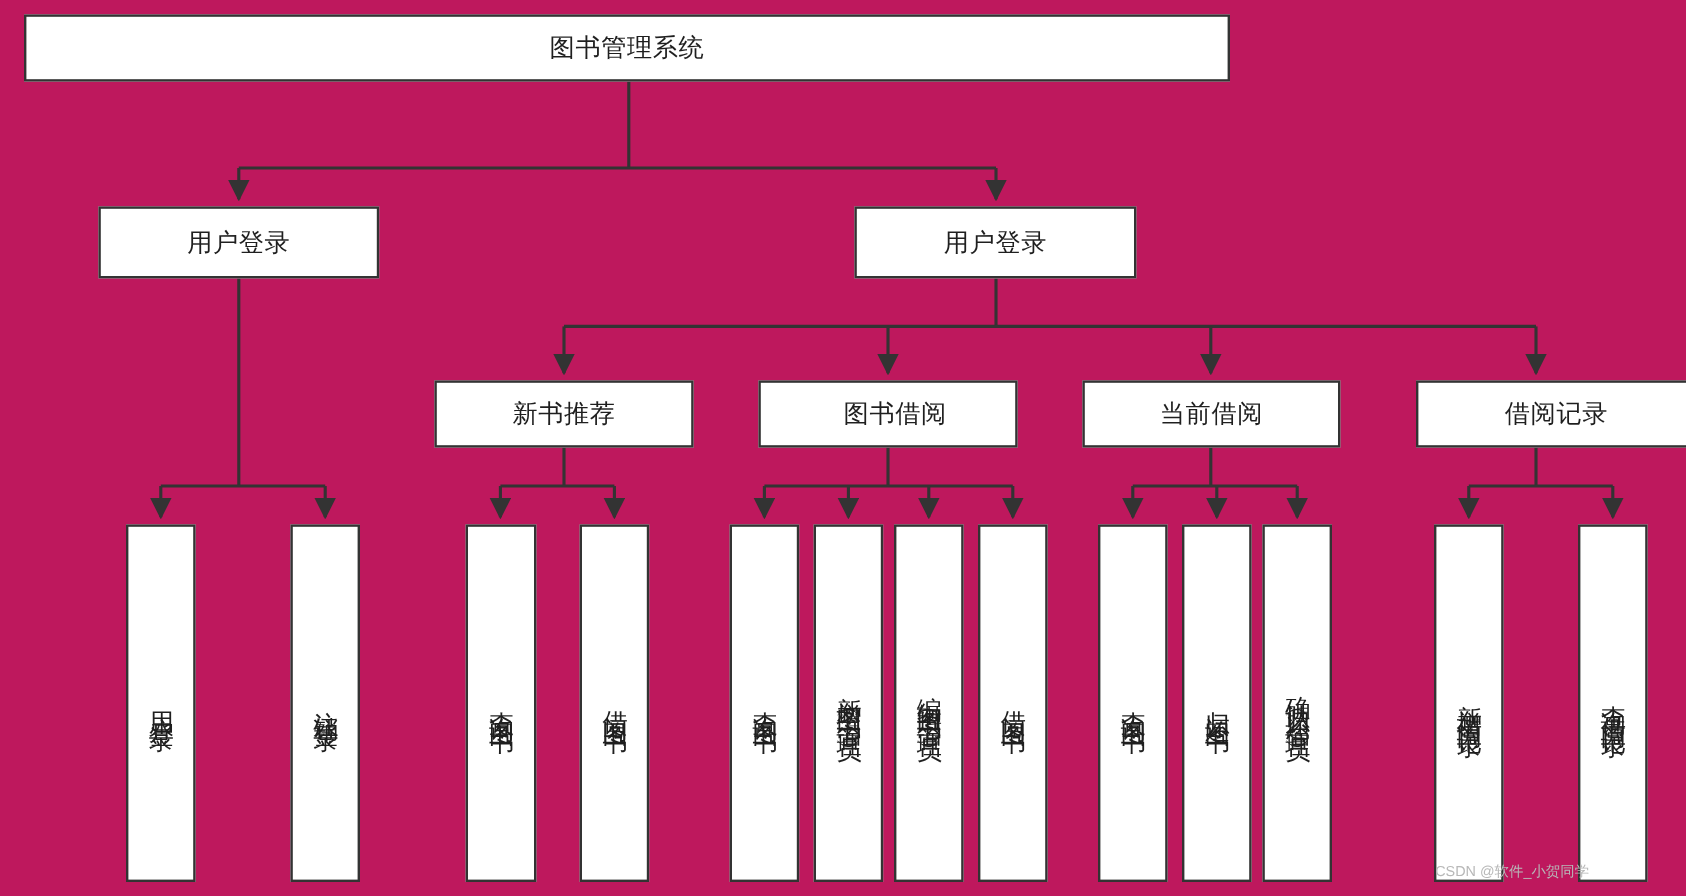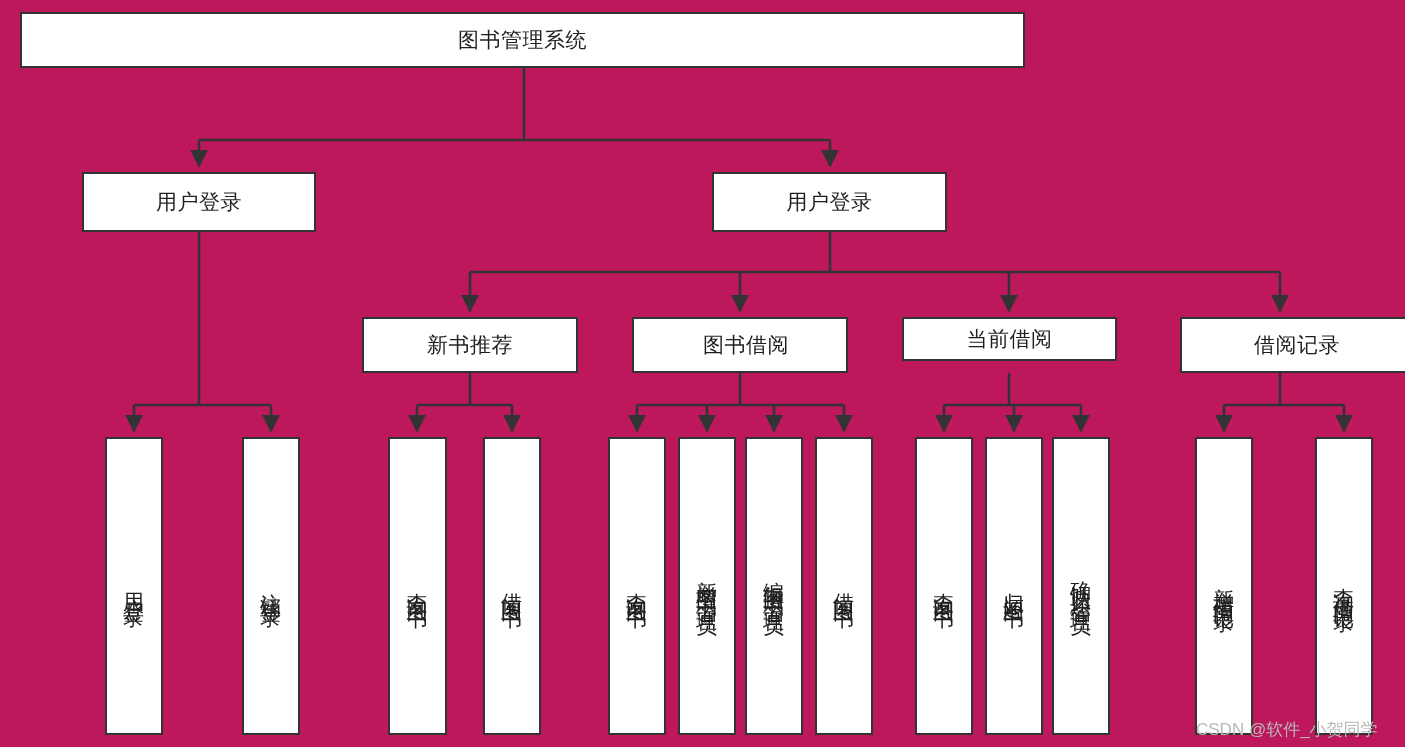--- a/index.html
+++ b/index.html
@@ -44,21 +44,21 @@
   }
   .node.v .vtext {
     writing-mode: vertical-rl;
     text-orientation: upright;
     letter-spacing: 5px;
     line-height: 1;
     white-space: nowrap;
   }
   .watermark {
     position: absolute;
-    font-size: 17px;
+    font-size: 12px;
     color: #b8b8b8;
     white-space: nowrap;
     pointer-events: none;
   }
 </style>
 </head>
 <body>
 
 <div id="canvas">
 
@@ -122,21 +122,21 @@
   <div class="node h" style="left:712px; top:172px; width:235px; height:60px;">
     <span>用户登录</span>
   </div>
 
   <div class="node h" style="left:362px; top:317px; width:216px; height:56px;">
     <span>新书推荐</span>
   </div>
   <div class="node h" style="left:632px; top:317px; width:216px; height:56px;padding-left:12px;">
     <span>图书借阅</span>
   </div>
-  <div class="node h" style="left:902px; top:317px; width:215px; height:44px;">
+  <div class="node h" style="left:902px; top:317px; width:215px; height:56px;">
     <span>当前借阅</span>
   </div>
   <div class="node h" style="left:1180px; top:317px; width:234px; height:56px;text-align:right;">
     <span>借阅记录</span>
   </div>
 
   <div class="node v" style="left:105px; top:437px; width:58px; height:298px;">
     <span class="vtext">用户登录</span>
   </div>
   <div class="node v" style="left:242px; top:437px; width:58px; height:298px;">

